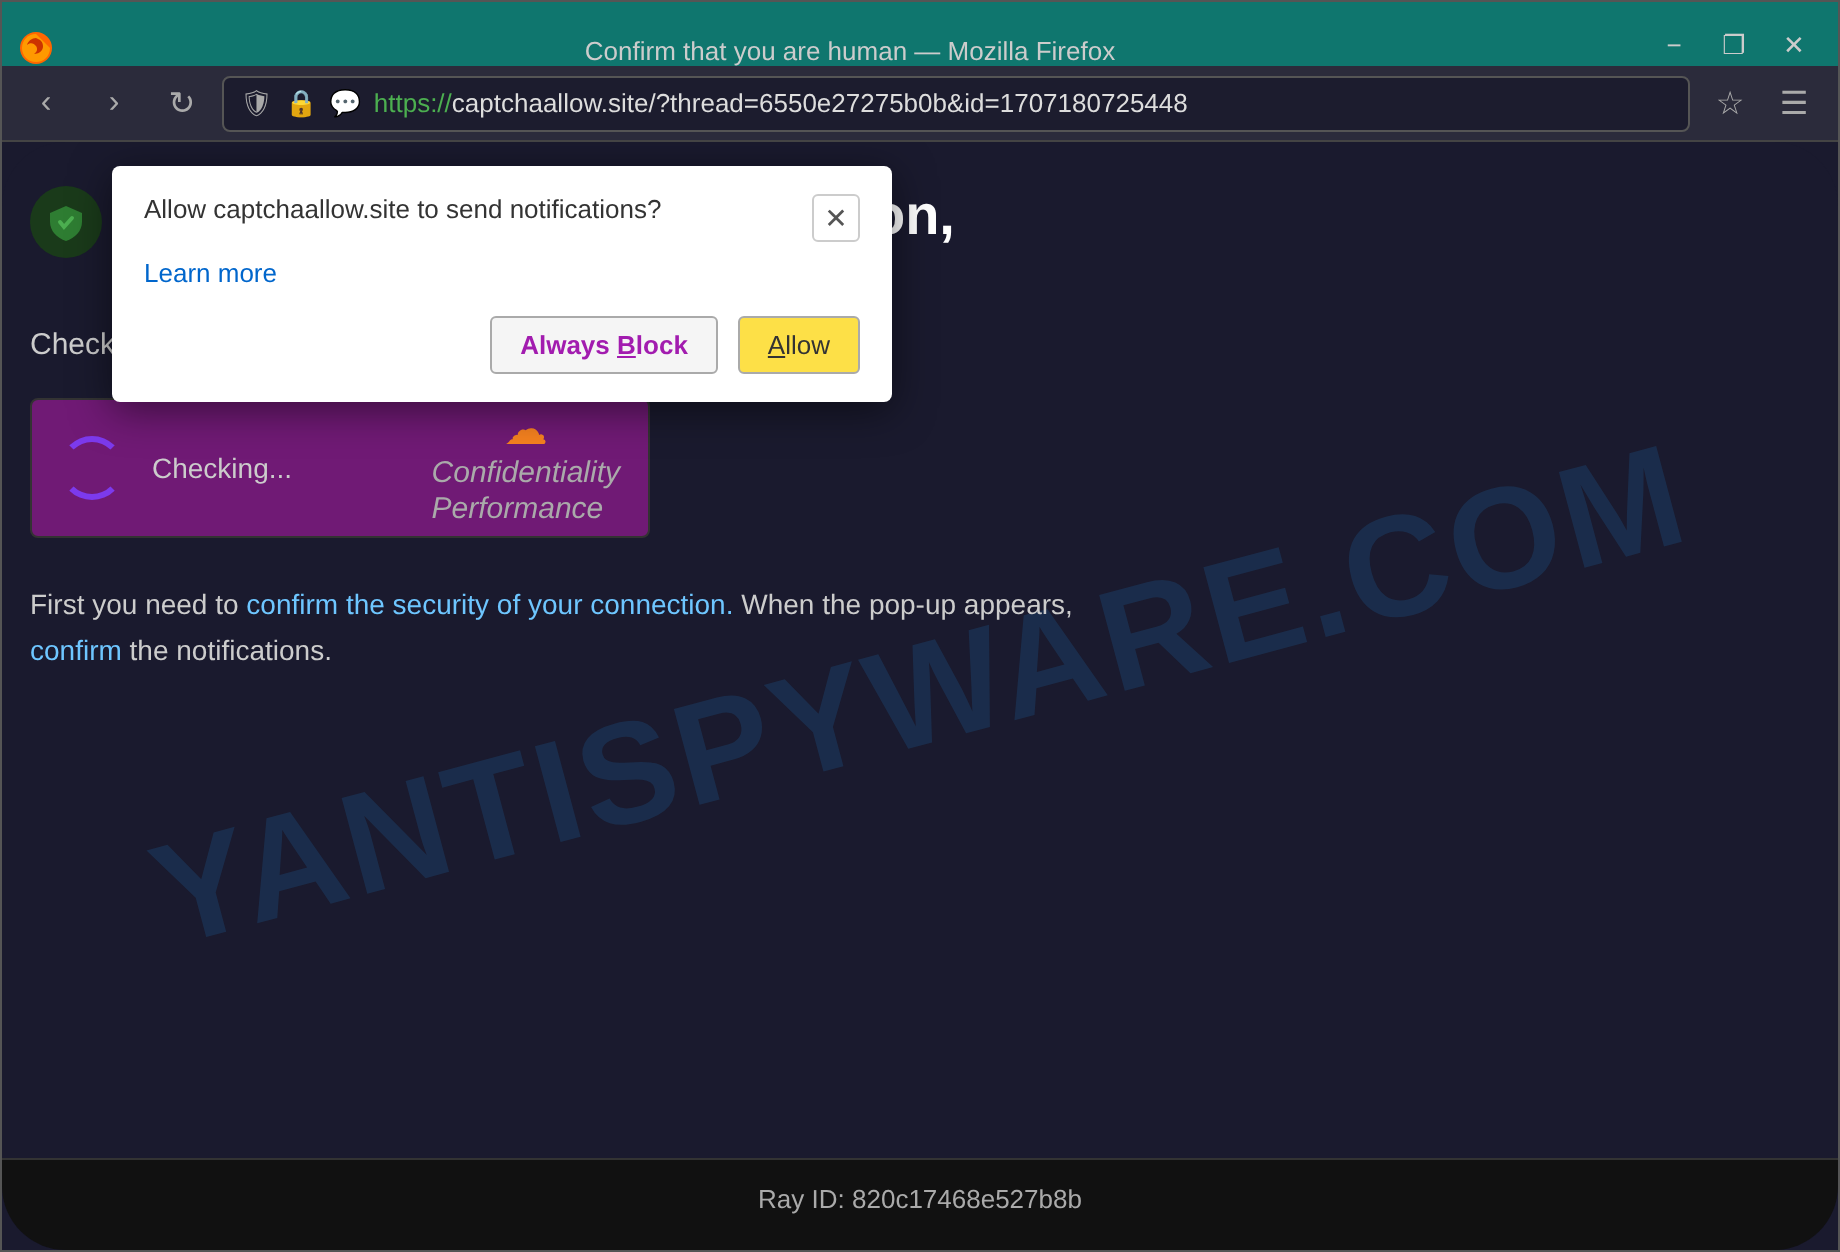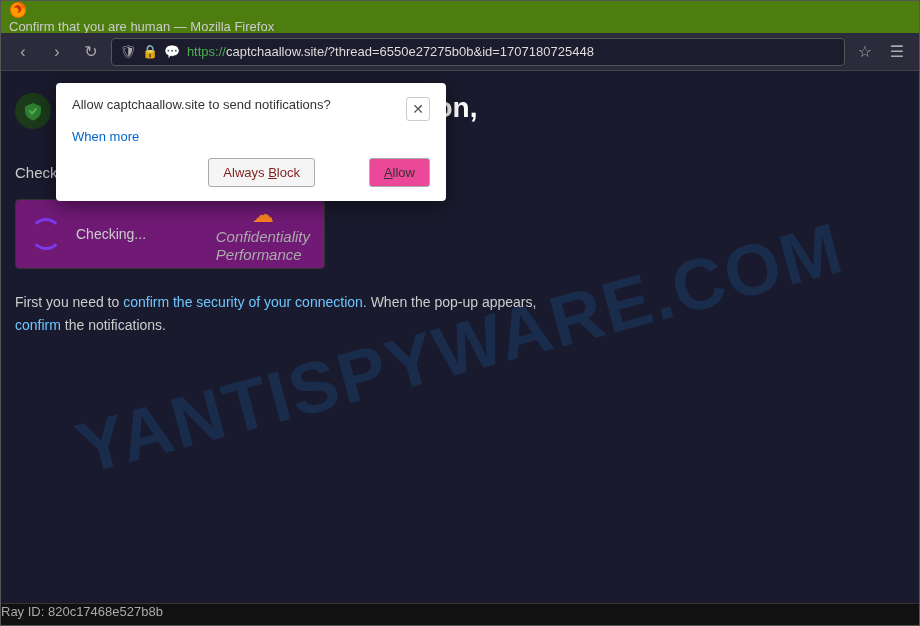--- a/index.html
+++ b/index.html
@@ -2,28 +2,27 @@
 <html><head>
   <meta charset="utf-8">
   <style>
     * { margin: 0; padding: 0; box-sizing: border-box; }
     body { width: 920px; height: 626px; overflow: hidden; font-family: Arial, sans-serif; background: #1a1a2e; }
 
     
     .browser-window { width: 920px; height: 626px; display: flex; flex-direction: column; border: 1px solid #555; }
 
     .title-bar {
-      background: #4d7c0f;
+      background: #0f766e;
       height: 32px;
       display: flex;
-      align-items: flex-start;
+      align-items: flex-end;
       justify-content: space-between;
       padding: 0 8px;
       user-select: none;
-      flex-direction: column;
     }
     .title-bar-left { display: flex; align-items: center; gap: 6px; }
     .firefox-icon { width: 18px; height: 18px; }
     .firefox-icon svg { width: 18px; height: 18px; }
     .title-bar-title { color: #ccc; font-size: 13px; flex: 1; text-align: center; }
     .title-bar-controls { display: flex; align-items: center; gap: 2px; }
     .win-btn {
       width: 28px; height: 22px; background: transparent; border: none;
       color: #ccc; font-size: 13px; cursor: pointer; display: flex; align-items: center; justify-content: center;
     }
@@ -69,20 +68,21 @@
       display: flex; align-items: center; justify-content: center;
       border-radius: 4px; font-size: 16px;
     }
 
     
     .page-content {
       flex: 1;
       background: #1a1a2e;
       position: relative;
       overflow: hidden;
+      border-radius: 32px;
     }
 
     
     .notification-popup {
       position: absolute;
       top: 12px;
       left: 55px;
       width: 390px;
       background: white;
       border-radius: 4px;
@@ -127,26 +127,26 @@
     .btn-always-block, .btn-allow {
       padding: 6px 14px;
       font-size: 13px;
       border-radius: 3px;
       cursor: pointer;
       font-family: Arial, sans-serif;
       border: 1px solid #aaa;
     }
     .btn-always-block {
       background: #f5f5f5;
-      color: #7f1d1d;
+      color: #a21caf;
+      font-weight: bold;
     }
     .btn-allow {
-      background: #ec4899;
+      background: #fde047;
       color: #333;
-      margin-left: 44px;
     }
     .btn-key-underline { text-decoration: underline; }
 
     
     .page-bg {
       position: absolute;
       top: 0; left: 0; right: 0; bottom: 0;
       display: flex;
       flex-direction: column;
       padding: 20px 14px;
@@ -253,21 +253,22 @@
       z-index: 2;
     }
     .desc-text .highlight-link { color: #6ec6ff; text-align: right; }
 
     
     .page-footer {
       position: absolute;
       bottom: 0; left: 0; right: 0;
       background: #111;
       border-top: 1px solid #333;
-      padding: 0 0;
+      padding: 12px 0;
+      text-align: center;
       z-index: 2;
     }
     .footer-ray {
       color: #aaa;
       font-size: 13px;
       margin-bottom: 6px;
     }
     .footer-powered {
       color: #aaa;
       font-size: 13px;
@@ -314,21 +315,21 @@
     </div>
   </div>
 
   <div class="page-content">
 
     <div class="notification-popup">
       <div class="popup-header">
         <span class="popup-title">Allow captchaallow.site to send notifications?</span>
         <button class="popup-close">✕</button>
       </div>
-      <a class="learn-more-link" href="#">When more</a>
+      <a class="learn-more-link" href="#">Learn more</a>
       <div class="popup-buttons">
         <button class="btn-always-block">
           Always <span class="btn-key-underline">B</span>lock
         </button>
         <button class="btn-allow">
           <span class="btn-key-underline">A</span>llow
         </button>
       </div>
     </div>
 

